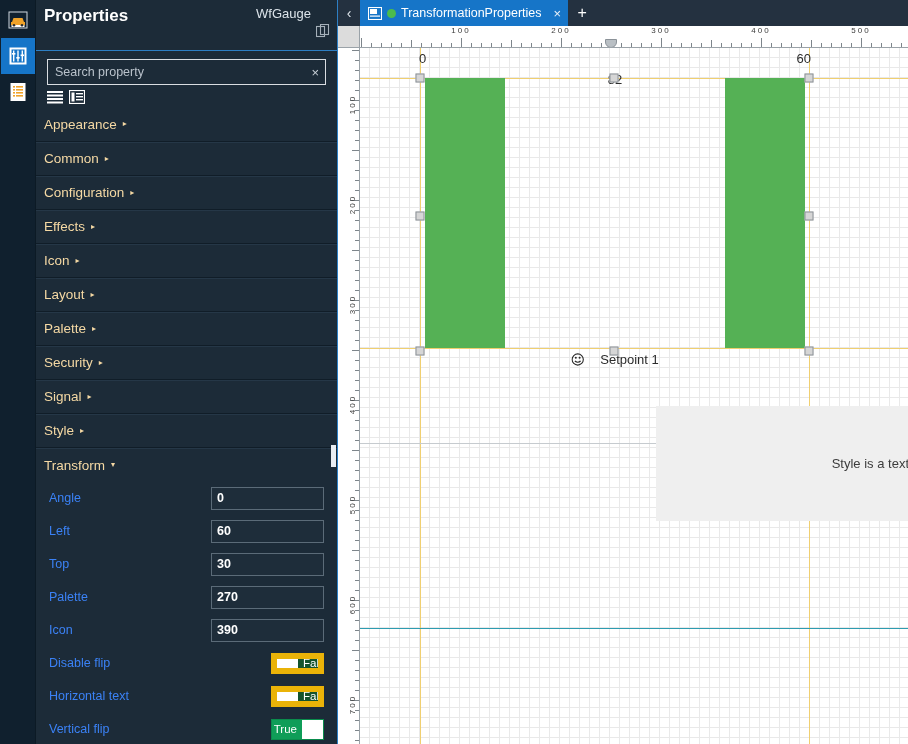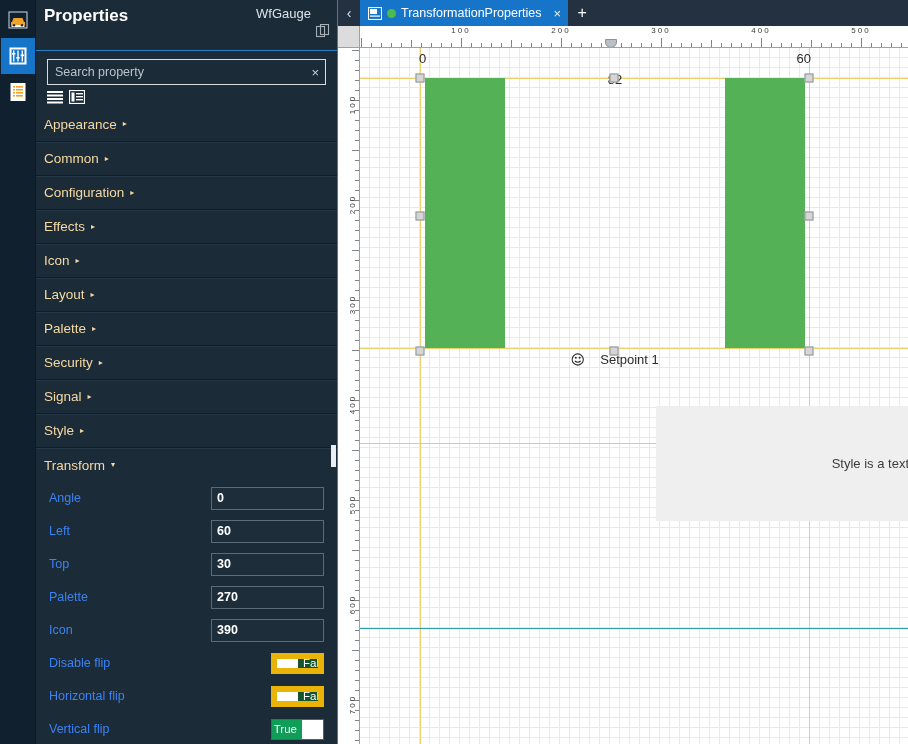--- a/index.html
+++ b/index.html
@@ -370,21 +370,21 @@
           <input type="text" class="pinput" value="390" style="">
         </div>
         <div class="prow">
           <span class="plabel">Disable flip</span>
           <div class="toggle off">
             <span class="tg-knob"></span>
             <span class="tg-txt">False</span>
           </div>
         </div>
         <div class="prow">
-          <span class="plabel">Horizontal flip</span>
+          <span class="plabel">Horizontal text</span>
           <div class="toggle off">
             <span class="tg-knob"></span>
             <span class="tg-txt">False</span>
           </div>
         </div>
         <div class="prow">
           <span class="plabel">Vertical flip</span>
           <div class="toggle on">
             <span class="tg-knob"></span>
             <span class="tg-txt">True</span>

